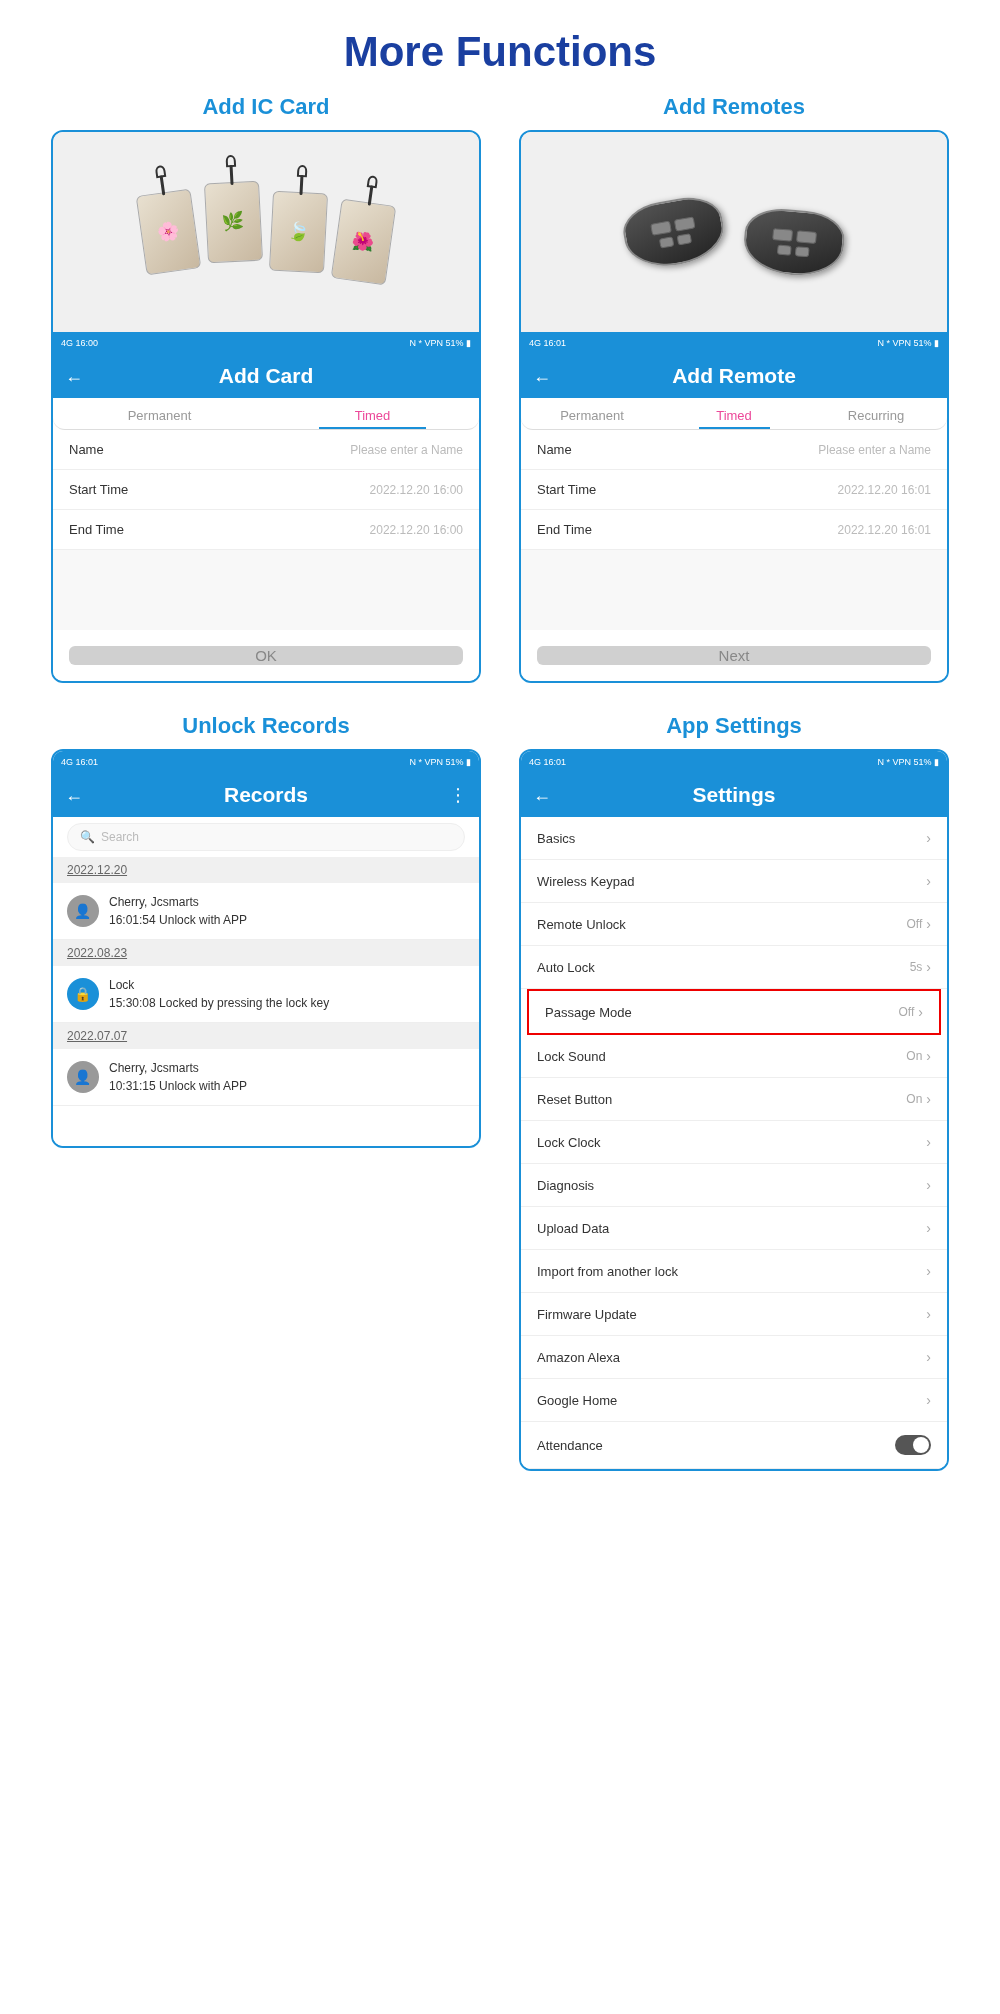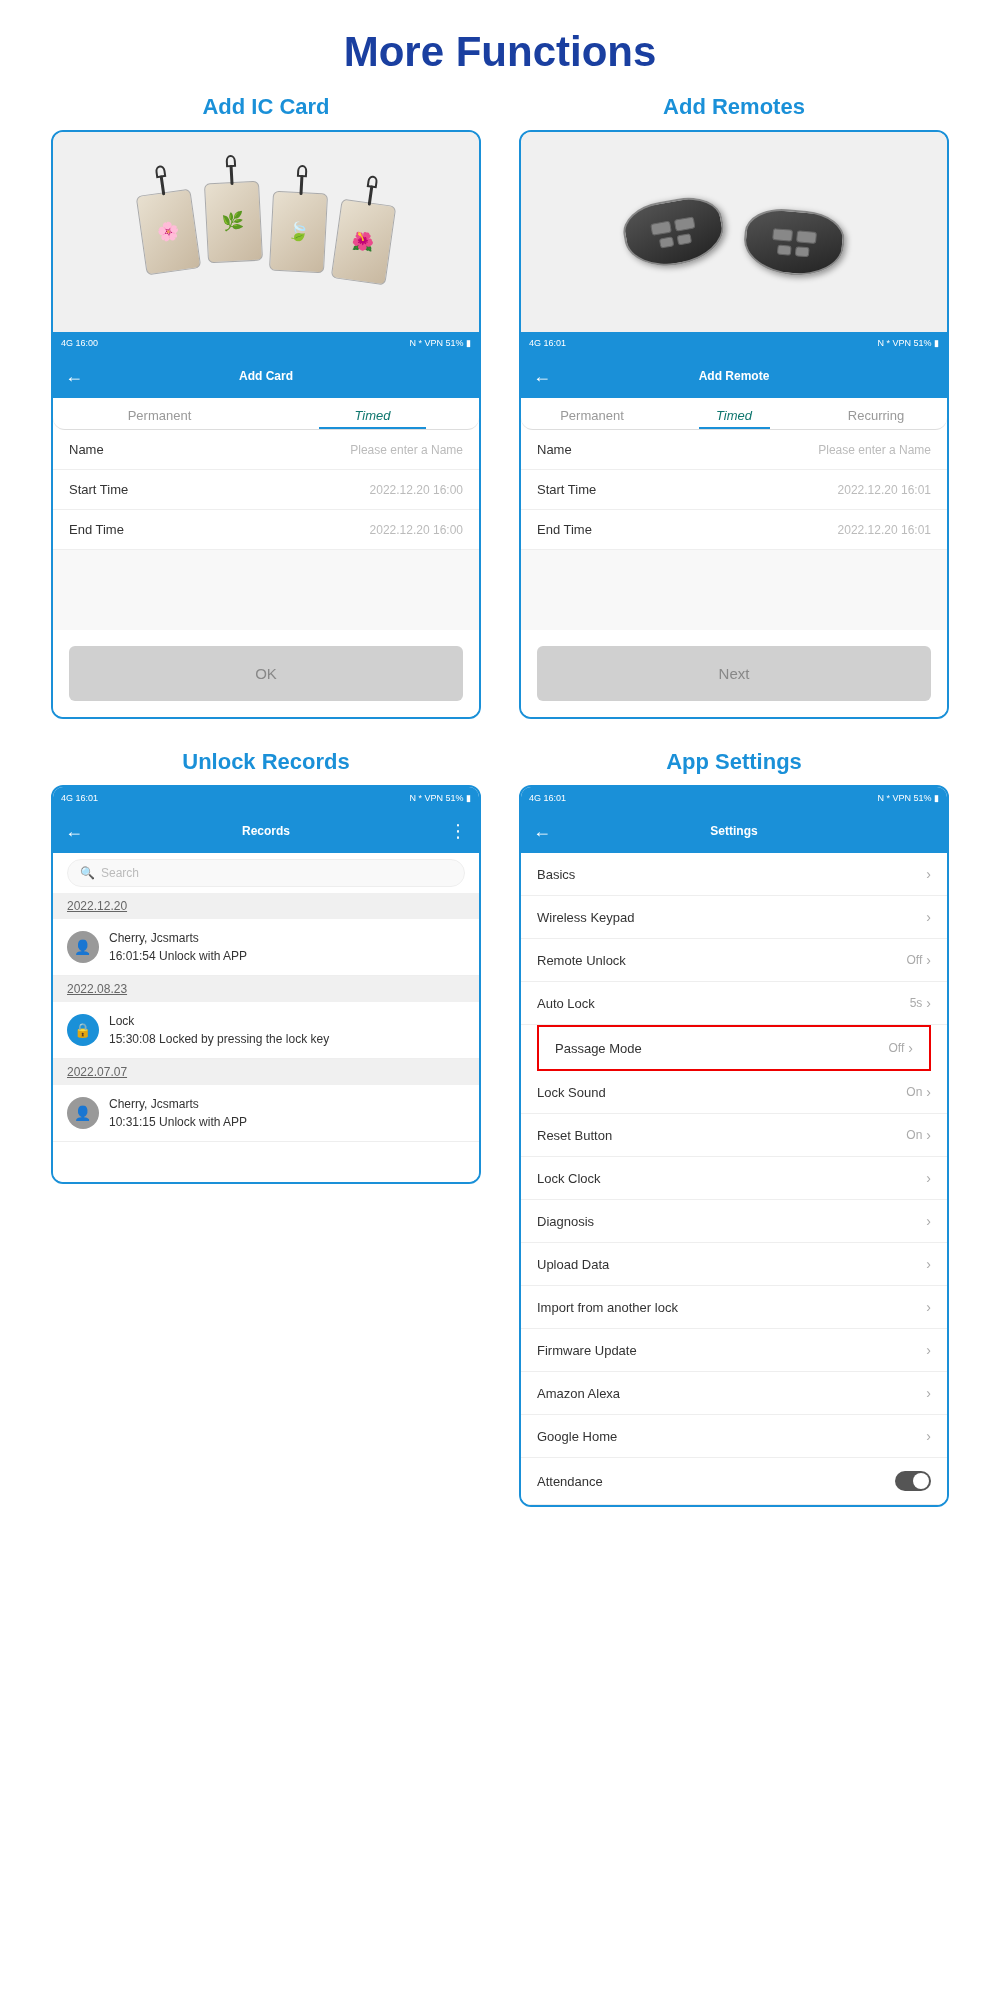--- a/index.html
+++ b/index.html
@@ -157,21 +157,21 @@
       height: 44px;
       display: flex;
       align-items: center;
       justify-content: center;
       position: relative;
       padding: 0 40px;
     }
 
     .phone-header-title {
       color: #fff;
-      font-size: 12px;
+      font-size: 21px;
       font-weight: bold;
     }
 
     .phone-back-arrow {
       position: absolute;
       left: 12px;
       color: #fff;
       font-size: 18px;
       cursor: pointer;
     }
@@ -197,22 +197,21 @@
     .tab-item {
       flex: 1;
       text-align: center;
       padding: 10px 0 6px 0;
       font-size: 13px;
       color: #999;
       position: relative;
     }
 
     .tab-item.active {
-      color: #0f766e;
-      font-style: italic;
+      color: #ec4899;
     }
 
     .tab-item.active::after {
       content: '';
       position: absolute;
       bottom: 0;
       left: 25%;
       width: 50%;
       height: 2px;
       background: #1a90d8;
@@ -237,21 +236,21 @@
       font-size: 12px;
     }
 
     .phone-footer {
       padding: 16px;
       background: #fff;
     }
 
     .btn-ok {
       width: 100%;
-      padding: 19px;
+      padding: 1px;
       background: #d0d0d0;
       border: none;
       border-radius: 6px;
       font-size: 15px;
       color: #888;
       text-align: center;
     }
 
     
     .records-notice {
@@ -324,21 +323,21 @@
       justify-content: space-between;
       align-items: center;
       padding: 13px 16px;
       border-bottom: 1px solid #eee;
       font-size: 13px;
       color: #333;
     }
 
     .settings-item.highlighted {
       border: 2px solid #e00;
-      margin: 0 16px;
+      margin: 0 6px;
     }
 
     .settings-right {
       display: flex;
       align-items: center;
       gap: 4px;
       color: #aaa;
       font-size: 12px;
     }
 

